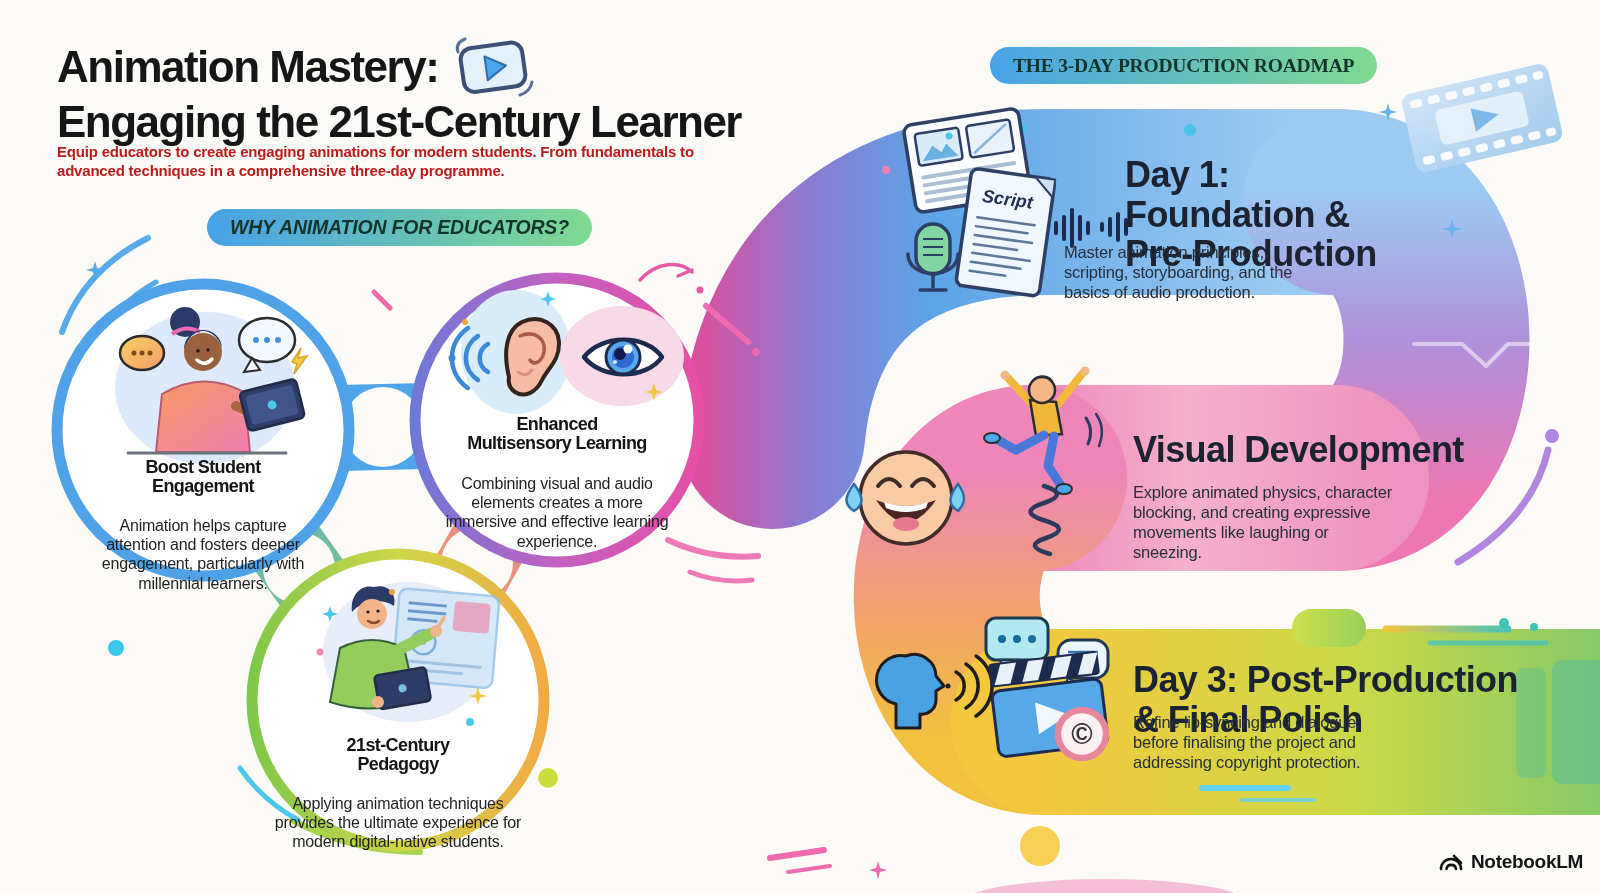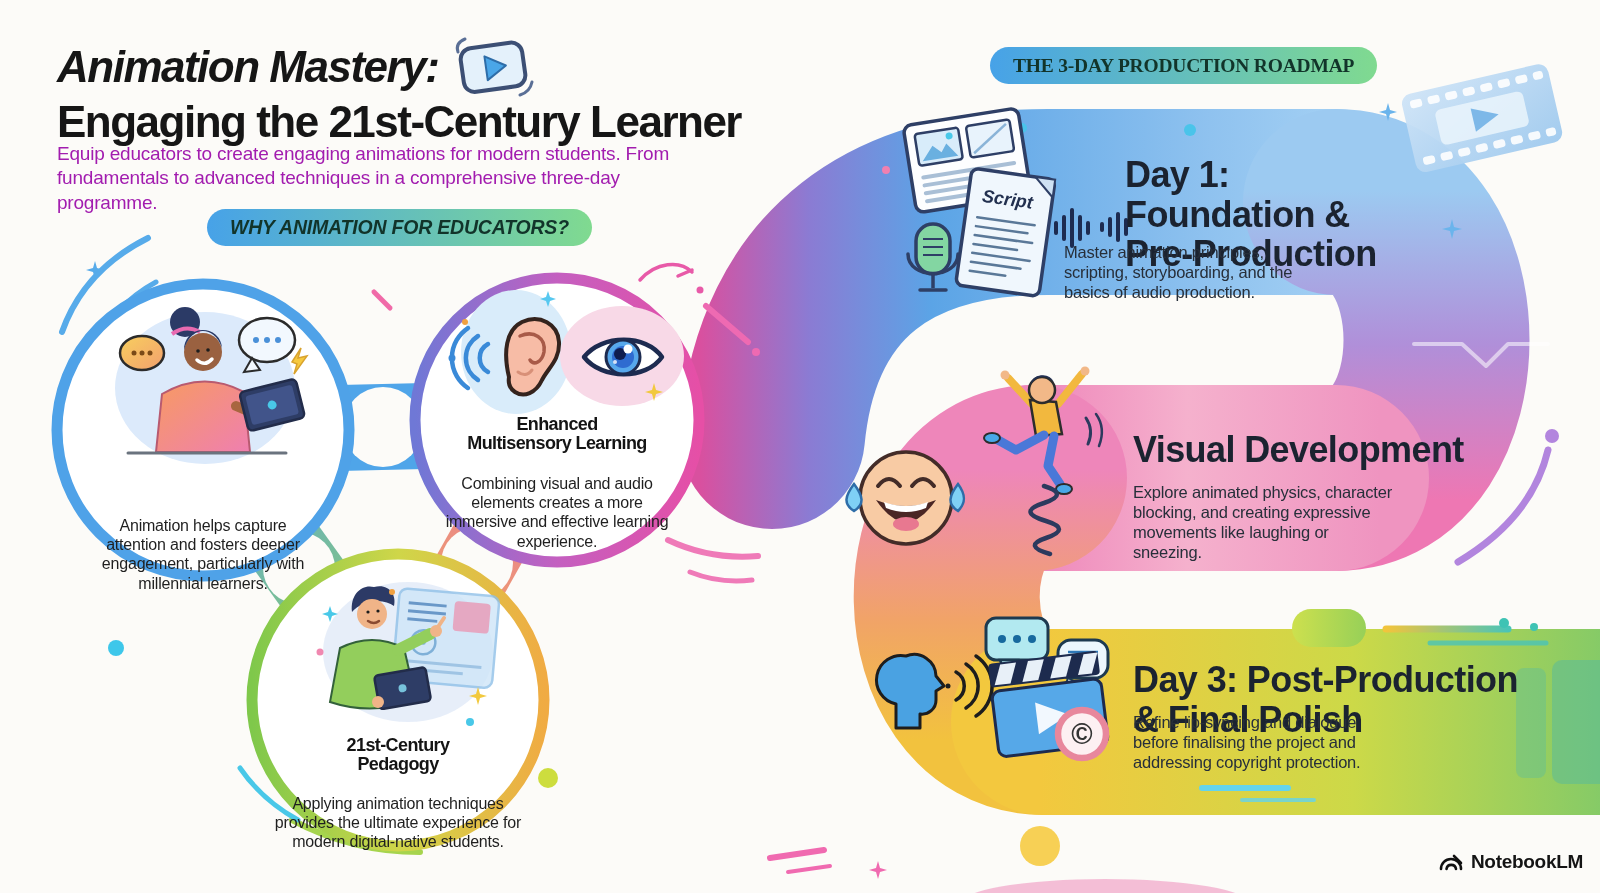--- a/index.html
+++ b/index.html
@@ -1,22 +1,22 @@
 <!DOCTYPE html>
 <html><head>
 <meta charset="utf-8">
 <style>
   html,body{margin:0;padding:0;background:#e8e8e8;}
   .canvas{position:relative;width:1600px;height:893px;background:#fcfbf8;overflow:hidden;
           font-family:"Liberation Sans","DejaVu Sans",sans-serif;}
   .abs{position:absolute;}
   .art{position:absolute;left:0;top:0;width:1600px;height:893px;}
   .title{left:57px;top:36px;font-weight:800;color:#161616;font-size:44px;line-height:1.08;letter-spacing:-1.5px;}
-  .title .l1{display:flex;align-items:center;gap:14px;font-style:italic;}
-  .subtitle{left:57px;top:142px;width:655px;font-size:19px;line-height:1.28;color:#a21caf;font-weight:400;letter-spacing:-0.2px;}
+  .title .l1{display:flex;align-items:center;gap:14px;}
+  .subtitle{left:57px;top:142px;width:655px;font-size:15px;line-height:1.28;color:#b91c1c;font-weight:700;letter-spacing:-0.2px;}
   .badge{height:37px;line-height:37px;padding:0 23px;border-radius:19px;font-size:19.5px;font-weight:800;
          color:#12342a;letter-spacing:-0.2px;background:linear-gradient(90deg,#47a2e8,#80da90);white-space:nowrap;}
   .badge-why{left:207px;top:209px;font-style:italic;}
   .badge-roadmap{left:990px;top:47px;font-family:Liberation Serif, serif;}
   .circle-head{font-size:18px;font-weight:800;color:#141414;line-height:1.05;text-align:center;letter-spacing:-0.6px;transform:translateX(-50%);}
   .circle-body{font-size:16px;font-weight:500;color:#1f1f1f;line-height:1.2;text-align:center;letter-spacing:-0.2px;transform:translateX(-50%);}
   .day-title{font-size:36px;font-weight:800;color:#1b2330;line-height:1.1;letter-spacing:-0.6px;}
   .day-body{font-size:16.5px;font-weight:500;color:#272f3a;line-height:1.22;letter-spacing:-0.2px;}
   .footer{right:17px;top:851px;display:flex;align-items:flex-start;gap:7px;font-size:19px;font-weight:700;color:#141414;letter-spacing:-0.3px;}
 </style>
@@ -401,20 +401,24 @@
       <path d="M 68 59 Q 78 56 80 46" fill="none" stroke="#5a6f96" stroke-width="3" stroke-linecap="round"></path>
     </svg>
   </div>
   <div>Engaging the 21st-Century Learner</div>
 </div>
 <div class="abs subtitle">Equip educators to create engaging animations for modern students. From fundamentals to advanced techniques in a comprehensive three-day programme.</div>
 
 <div class="abs badge badge-why">WHY ANIMATION FOR EDUCATORS?</div>
 <div class="abs badge badge-roadmap">THE 3-DAY PRODUCTION ROADMAP</div>
 
+<div class="abs circle-head" style="left:203px;top:458px;">
+  <div>Boost Student</div>
+  <div>Engagement</div>
+</div>
 <div class="abs circle-body" style="left:203px;top:516px;width:224px;">Animation helps capture attention and fosters deeper engagement, particularly with millennial learners.</div>
 
 <div class="abs circle-head" style="left:557px;top:415px;">
   <div>Enhanced</div>
   <div>Multisensory Learning</div>
 </div>
 <div class="abs circle-body" style="left:557px;top:474px;width:226px;">Combining visual and audio elements creates a more immersive and effective learning experience.</div>
 
 <div class="abs circle-head" style="left:398px;top:736px;">
   <div>21st-Century</div>

